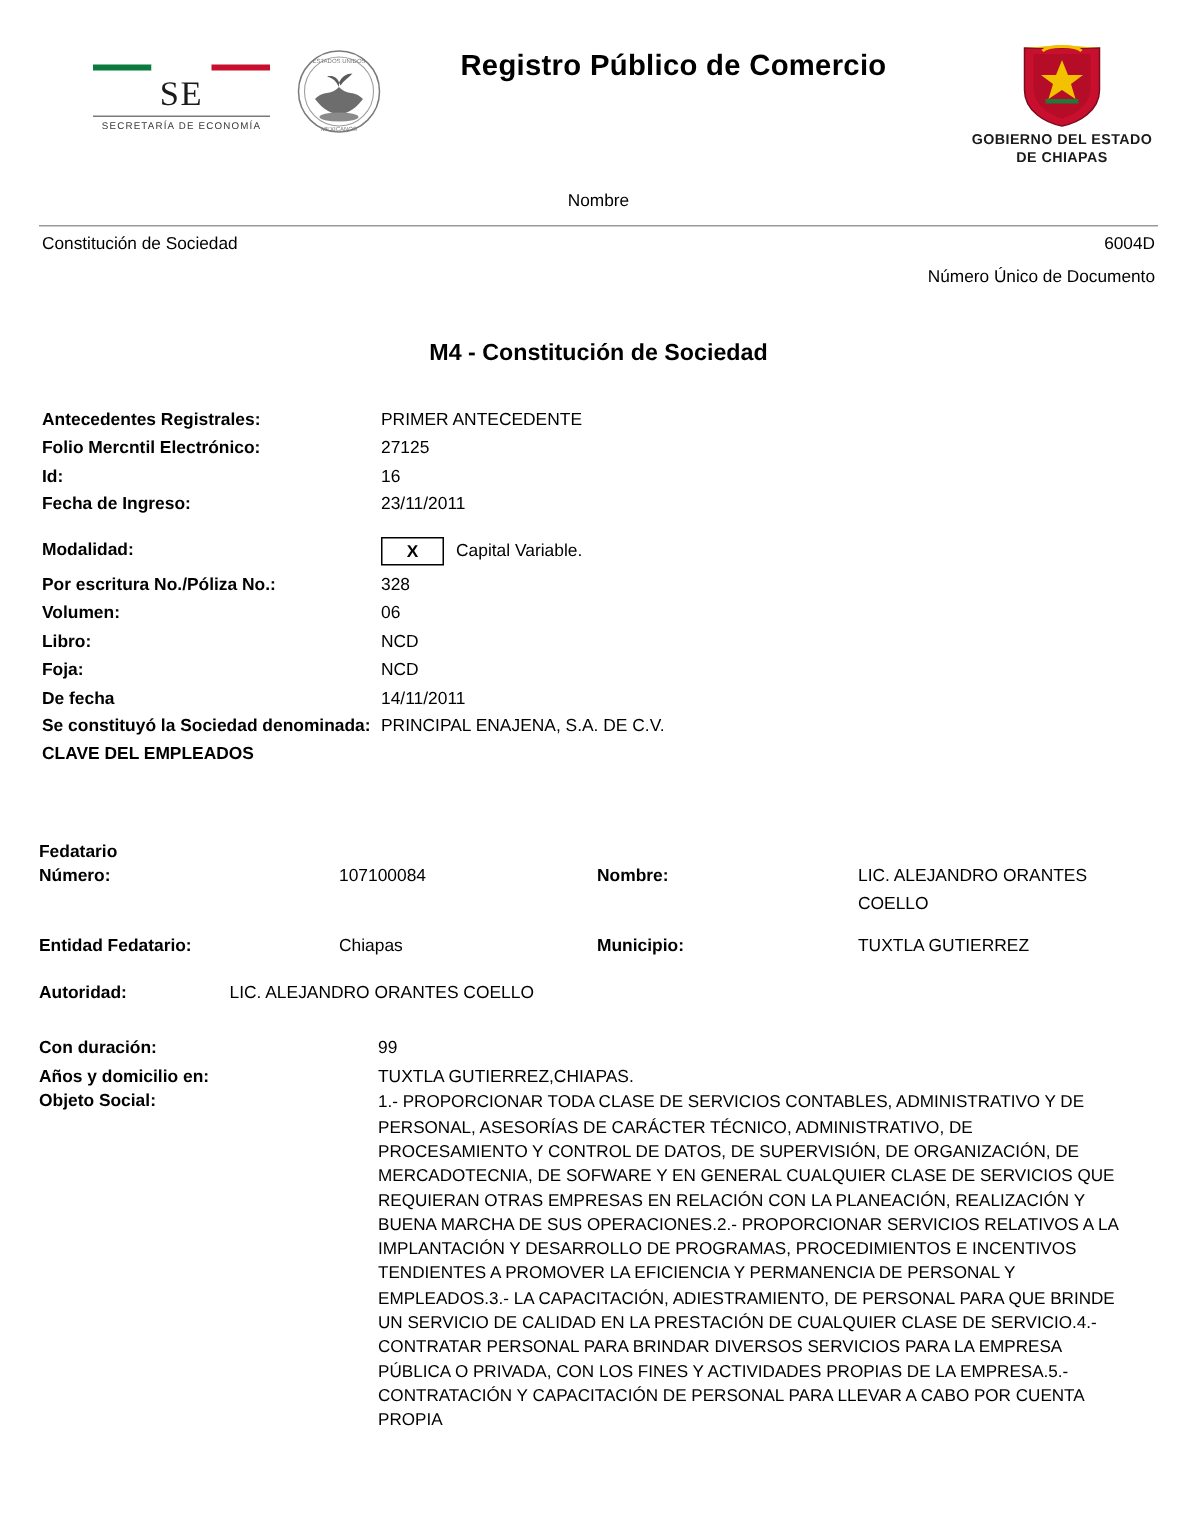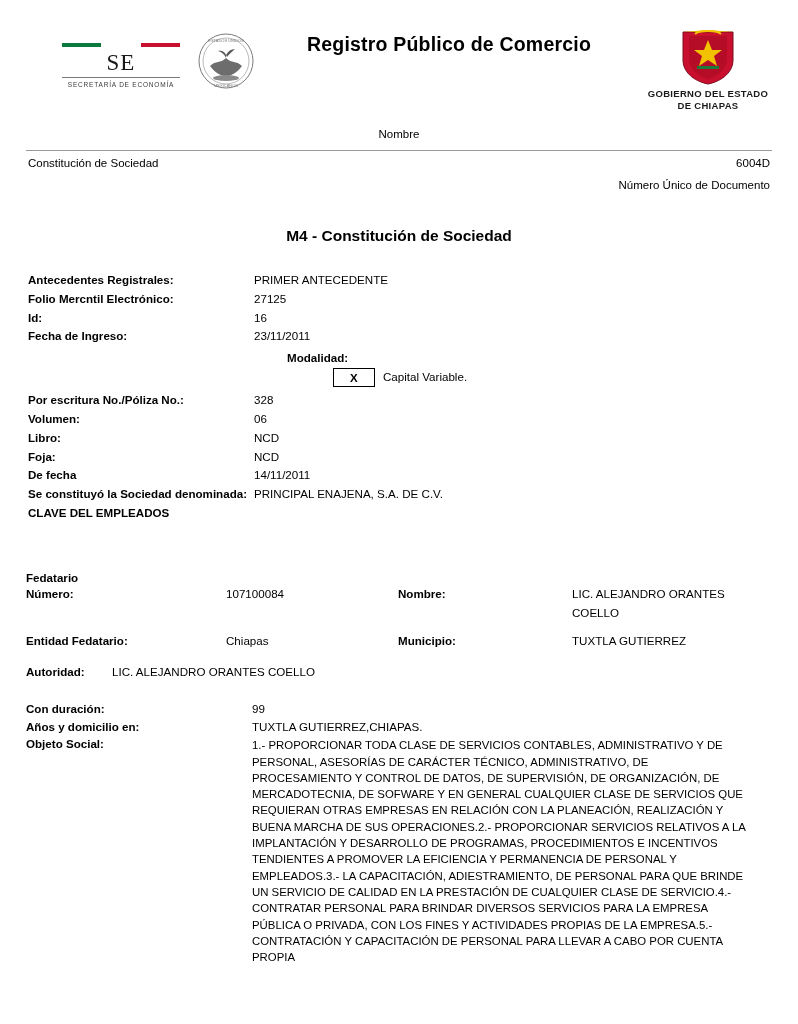--- a/index.html
+++ b/index.html
@@ -156,22 +156,21 @@
   .lbl {
     width: 226px;
     font-weight: bold;
     flex: none;
   }
   .val {
     flex: 1;
   }
   .row.modal {
     align-items: center;
-    margin: 3px 0 4px;
-    flex-direction: column;
+    margin: 12px 0 4px;
   }
   .checkbox {
     display: inline-block;
     width: 42px;
     height: 19px;
     border: 1px solid #000;
     text-align: center;
     font-size: 11.5px;
     font-weight: bold;
     line-height: 19px;
@@ -203,20 +202,21 @@
   .tc-lbl { width: 200px; font-weight: bold; flex: none; }
   .tc-val { width: 172px; flex: none; }
   .tc-lbl2 { width: 174px; font-weight: bold; flex: none; }
   .tc-val2 { flex: 1; }
 
   .authority {
     display: flex;
     font-size: 11.6px;
     margin-top: 14px;
     margin-bottom: 22px;
+    gap: 41px;
   }
   .auth-lbl { font-weight: bold; width: 86px; flex: none; }
 
   .row2 {
     display: flex;
     font-size: 11.6px;
     line-height: 1.62;
     align-items: flex-end;
   }
   .lbl2 { width: 226px; font-weight: bold; flex: none; }

